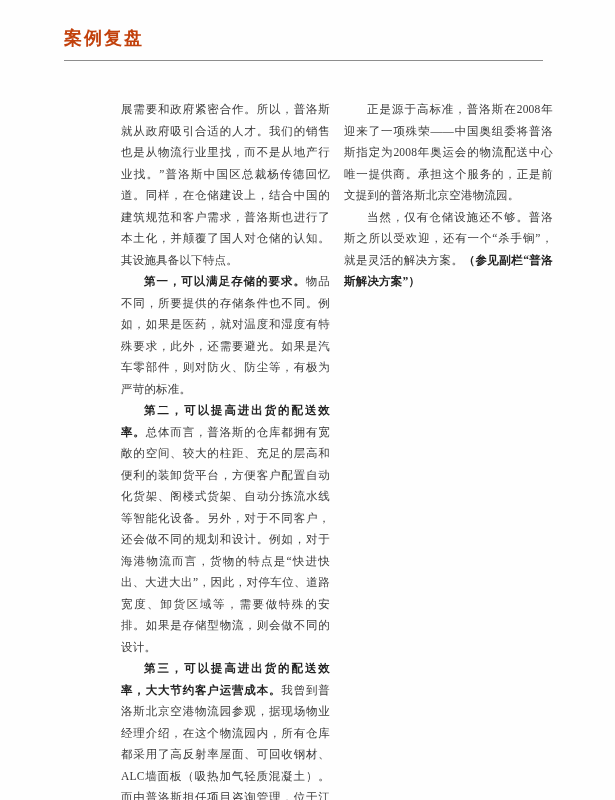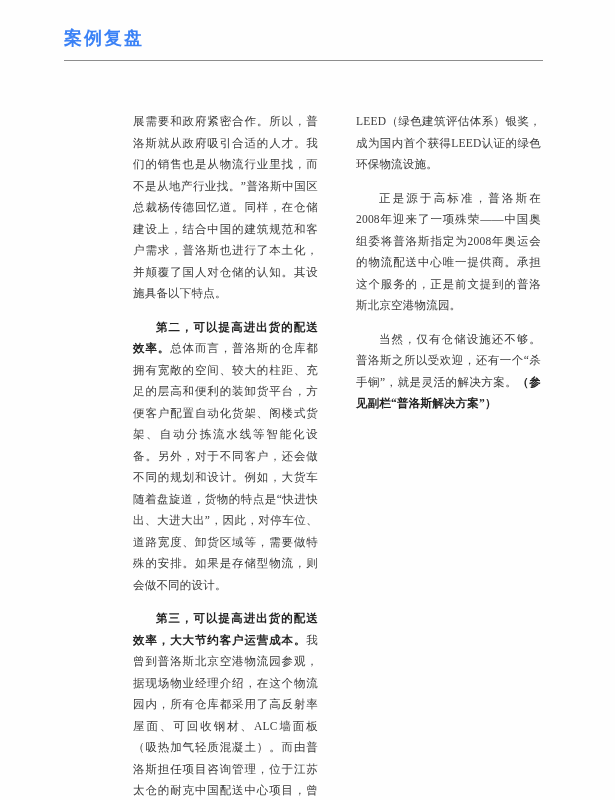--- a/index.html
+++ b/index.html
@@ -15,21 +15,21 @@
     font-family: "Liberation Serif", serif;
     overflow: hidden;
   }
   .section-header {
     position: absolute;
     left: 64px;
     top: 26px;
     font-size: 18px;
     font-weight: bold;
     letter-spacing: 2px;
-    color: #3b82f6;
+    color: #c2410c;
   }
   .header-rule {
     position: absolute;
     left: 64px;
     top: 60px;
     width: 479px;
     height: 1px;
     background: #8d8d8d;
   }
   .columns {
@@ -42,21 +42,21 @@
   }
   .text-col {
     width: 209px;
     font-size: 11.5px;
     line-height: 21.5px;
     text-align: justify;
     color: #3a3a3a;
     letter-spacing: 0.2px;
   }
   .text-col p {
-    margin: 12px;
+    margin: 0;
     padding: 0;
     text-indent: 2em;
   }
   .text-col p.continuation {
     text-indent: 0;
   }
   .text-col b {
     font-weight: bold;
     color: #232323;
   }
@@ -67,25 +67,25 @@
 <div class="page">
 
   <div class="section-header">案例复盘</div>
 
   <div class="header-rule"></div>
 
   <div class="columns">
 
     <div class="text-col">
       <p class="continuation"><span>展需要和政府紧密合作。所以，普洛斯就从政府吸引合适的人才。我们的销售也是从物流行业里找，而不是从地产行业找。”普洛斯中国区总裁杨传德回忆道。同样，在仓储建设上，结合中国的建筑规范和客户需求，普洛斯也进行了本土化，并颠覆了国人对仓储的认知。其设施具备以下特点。</span></p>
-      <p><b>第二，可以提高进出货的配送效率。</b><span>总体而言，普洛斯的仓库都拥有宽敞的空间、较大的柱距、充足的层高和便利的装卸货平台，方便客户配置自动化货架、阁楼式货架、自动分拣流水线等智能化设备。另外，对于不同客户，还会做不同的规划和设计。例如，大货车随着盘旋道，货物的特点是“快进快出、大进大出”，因此，对停车位、道路宽度、卸货区域等，需要做特殊的安排。如果是存储型物流，则会做不同的设计。</span></p>
+      <p><b>第一，可以满足存储的要求。</b><span>物品不同，所要提供的存储条件也不同。例如，如果是医药，就对温度和湿度有特殊要求，此外，还需要避光。如果是汽车零部件，则对防火、防尘等，有极为严苛的标准。</span></p>
+      <p><b>第二，可以提高进出货的配送效率。</b><span>总体而言，普洛斯的仓库都拥有宽敞的空间、较大的柱距、充足的层高和便利的装卸货平台，方便客户配置自动化货架、阁楼式货架、自动分拣流水线等智能化设备。另外，对于不同客户，还会做不同的规划和设计。例如，对于海港物流而言，货物的特点是“快进快出、大进大出”，因此，对停车位、道路宽度、卸货区域等，需要做特殊的安排。如果是存储型物流，则会做不同的设计。</span></p>
       <p><b>第三，可以提高进出货的配送效率，大大节约客户运营成本。</b><span>我曾到普洛斯北京空港物流园参观，据现场物业经理介绍，在这个物流园内，所有仓库都采用了高反射率屋面、可回收钢材、ALC墙面板（吸热加气轻质混凝土）。而由普洛斯担任项目咨询管理，位于江苏太仓的耐克中国配送中心项目，曾获得</span></p>
     </div>
 
     <div class="text-col">
-      <p class="continuation"><span>LEED（绿色建筑评估体系）银奖，成为国内首个获得LEED认证的绿色环保物流设施。</span></p>
       <p><span>正是源于高标准，普洛斯在2008年迎来了一项殊荣——中国奥组委将普洛斯指定为2008年奥运会的物流配送中心唯一提供商。承担这个服务的，正是前文提到的普洛斯北京空港物流园。</span></p>
       <p><span>当然，仅有仓储设施还不够。普洛斯之所以受欢迎，还有一个“杀手锏”，就是灵活的解决方案。</span><b>（参见副栏“普洛斯解决方案”）</b></p>
 
     </div>
 
   </div>
 </div>
 
 </body></html>

